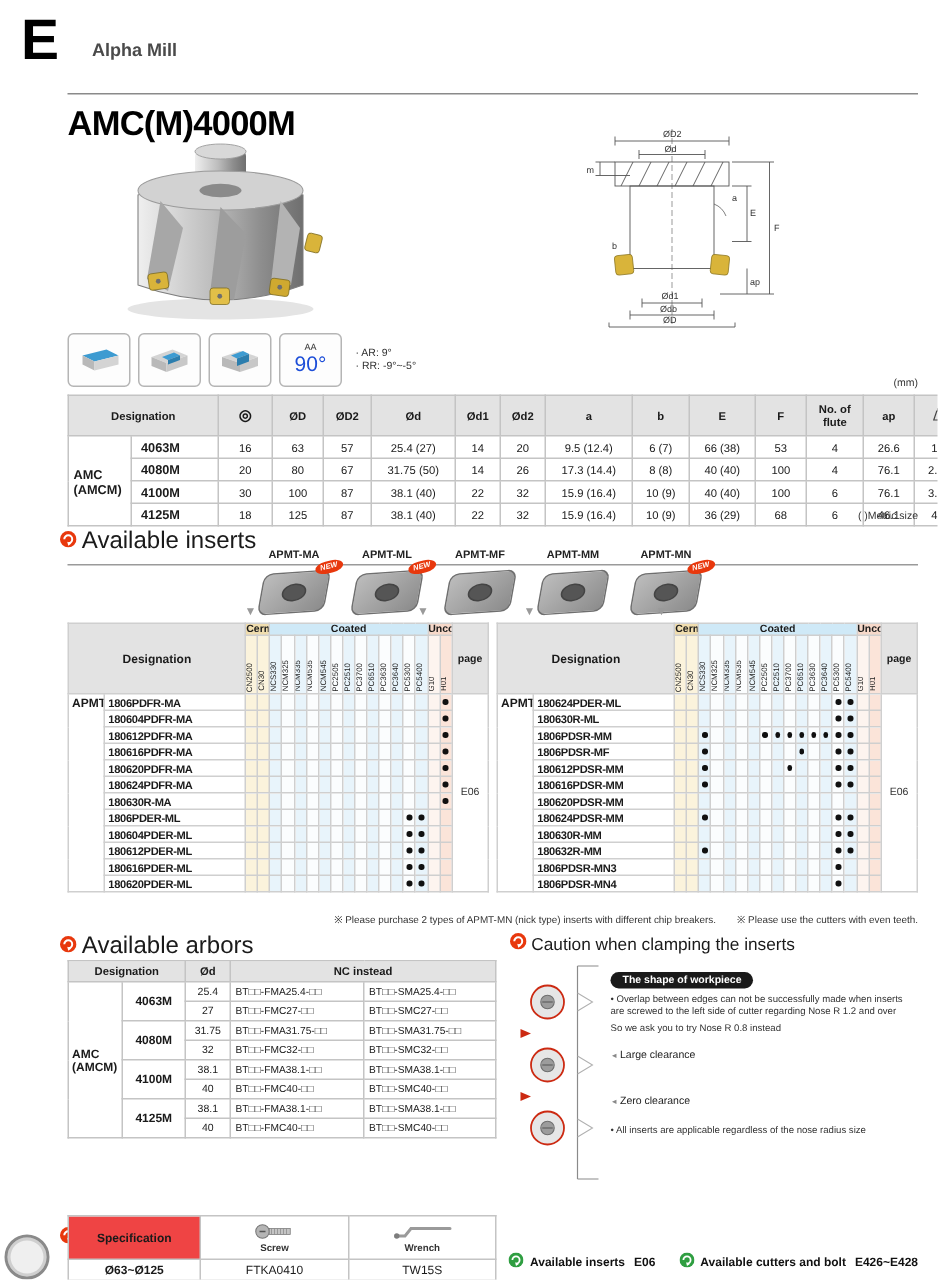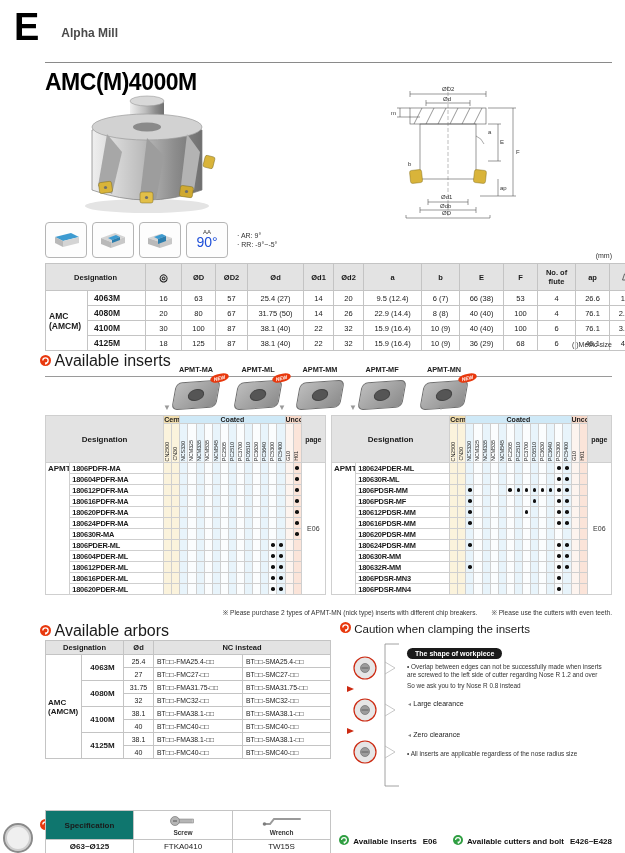--- a/index.html
+++ b/index.html
@@ -90,21 +90,21 @@
   .cline.first::before{content:"• ";}
   .clabel{font-size:7px;color:#222;}
   .clabel::before{content:"◄ ";color:#888;font-size:5px;}
   .cnote{font-size:6.4px;color:#333;line-height:1.3;}
   .cnote::before{content:"• ";}
 
   
   .parts{width:285px;border-top:1.5px solid #3c3c3c;border-bottom:1.5px solid #3c3c3c;}
   .parts th,.parts td{border:1px solid #c4c4c4;font-size:8px;text-align:center;padding:1px;}
   .parts thead th{height:26px;}
-  .parts .spechdr{background:#0f766e;font-weight:bold;font-size:8px;width:88px;margin-top:36px;}
+  .parts .spechdr{background:#ef4444;font-weight:bold;font-size:8px;width:88px;margin-top:36px;}
   .parts .toolname{font-size:6.5px;color:#333;display:block;}
   .parts tbody tr{height:14px;}
   .parts .specval{font-weight:bold;}
 
   
   .footer{display:flex;gap:16px;align-items:center;}
   .flink{display:flex;align-items:center;gap:4px;font-size:8px;font-weight:bold;color:#111;}
   .fpage{margin-left:2px;}
 
   .emblem{width:26px;height:26px;border-radius:50%;border:2px solid #8a8a8a;
@@ -309,21 +309,21 @@
         <td>1.1</td>
       </tr>
       <tr>
         <td class="model">4080M</td>
         <td>20</td>
         <td>80</td>
         <td>67</td>
         <td>31.75 (50)</td>
         <td>14</td>
         <td>26</td>
-        <td>22.9 (14.4)</td>
+        <td>17.3 (14.4)</td>
         <td>8 (8)</td>
         <td>40 (40)</td>
         <td>100</td>
         <td>4</td>
         <td>76.1</td>
         <td>2.23</td>
       </tr>
       <tr>
         <td class="model">4100M</td>
         <td>30</td>
@@ -382,27 +382,27 @@
         <div class="new-badge">NEW</div>
       </div>
       <div class="strip-item">
         <div class="strip-label">APMT-ML</div>
         <div class="insert-photo">
           <div class="insert-hole"></div>
         </div>
         <div class="new-badge">NEW</div>
       </div>
       <div class="strip-item">
-        <div class="strip-label">APMT-MM</div>
+        <div class="strip-label">APMT-MF</div>
         <div class="insert-photo">
           <div class="insert-hole"></div>
         </div>
       </div>
       <div class="strip-item">
-        <div class="strip-label">APMT-MF</div>
+        <div class="strip-label">APMT-MM</div>
         <div class="insert-photo">
           <div class="insert-hole"></div>
         </div>
       </div>
       <div class="strip-item">
         <div class="strip-label">APMT-MN</div>
         <div class="insert-photo">
           <div class="insert-hole"></div>
         </div>
         <div class="new-badge">NEW</div>

